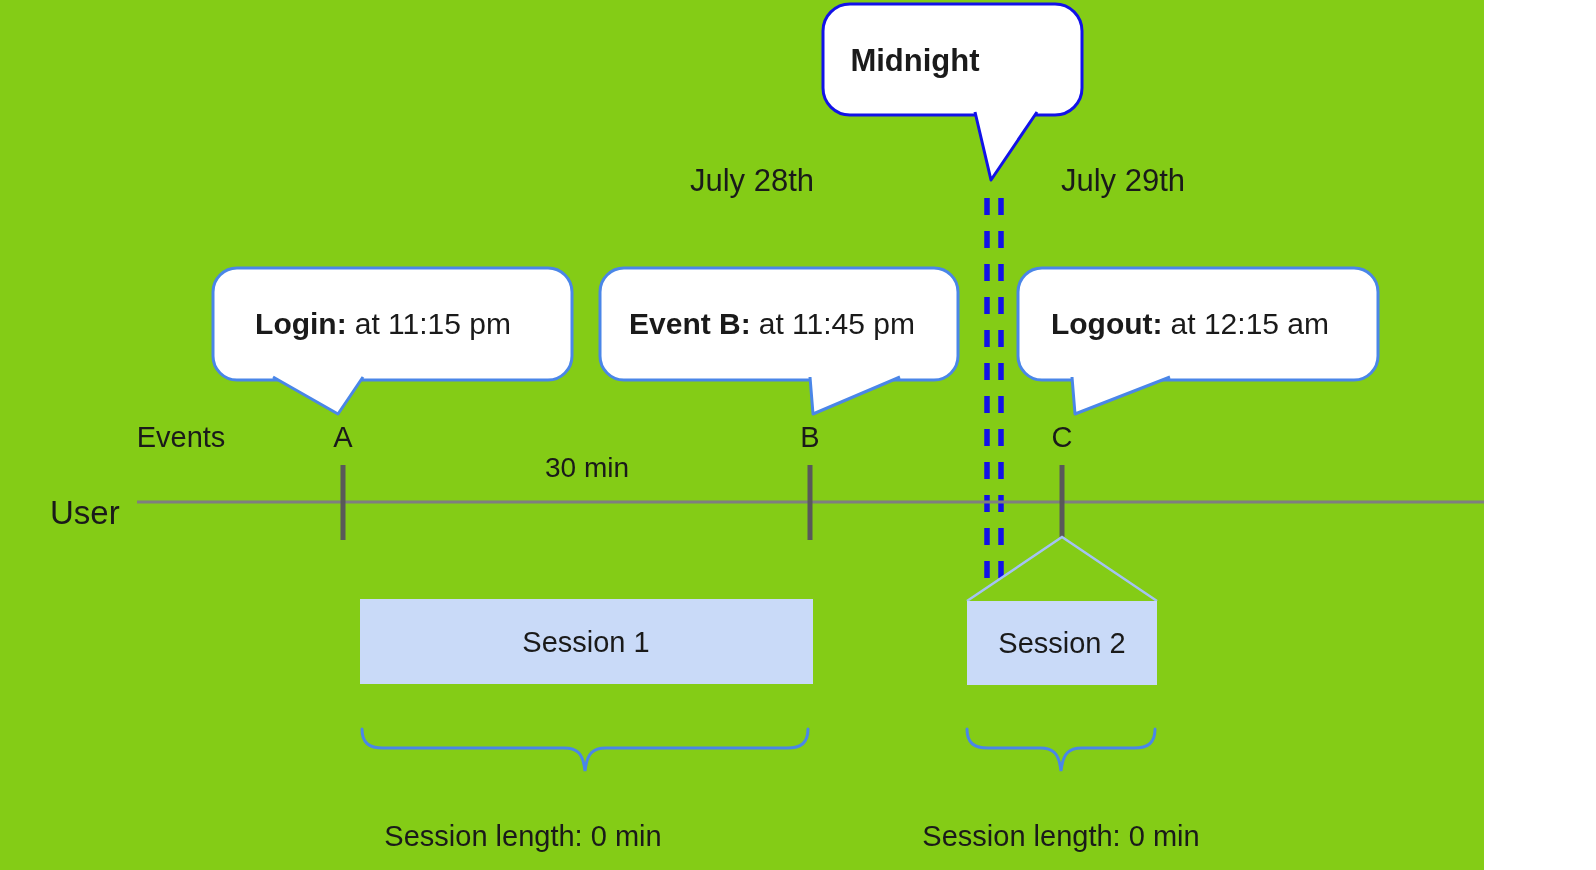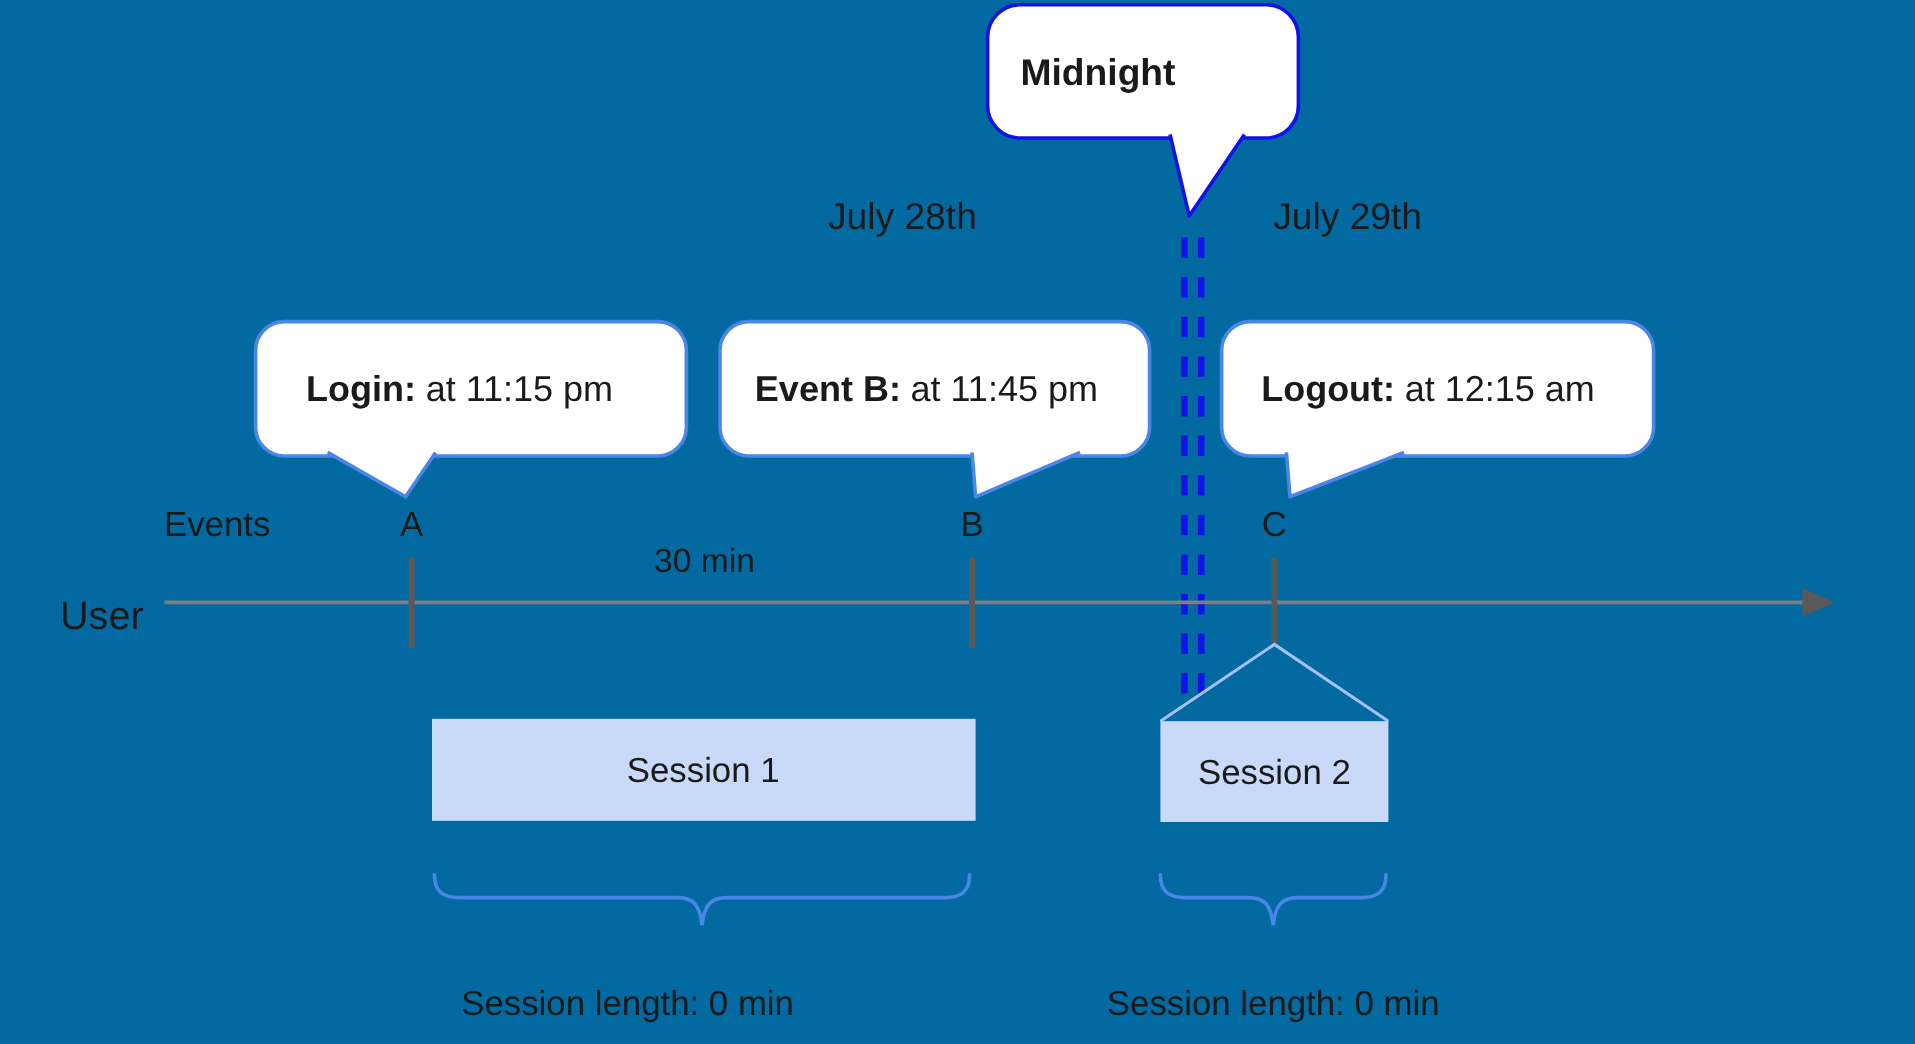--- a/index.html
+++ b/index.html
@@ -3,23 +3,23 @@
 <meta charset="utf-8">
 <style>
   html, body {
     margin: 0;
     padding: 0;
     background: #ffffff;
     font-family: "Liberation Sans", sans-serif;
   }
   .stage {
     position: relative;
-    width: 1596px;
+    width: 1484px;
     height: 870px;
-    background: #0369a1;
+    background: #84cc16;
     overflow: hidden;
   }
   svg text {
     font-family: "Liberation Sans", sans-serif;
     fill: var(--text, #1a1a1a);
   }
   .b { font-weight: bold; }
 
   .bubble {
     fill: #ffffff;

